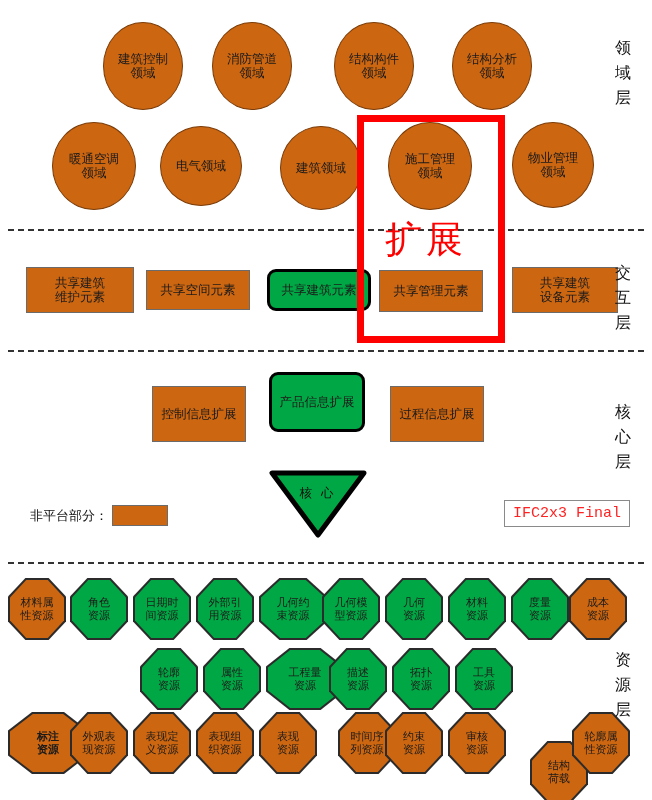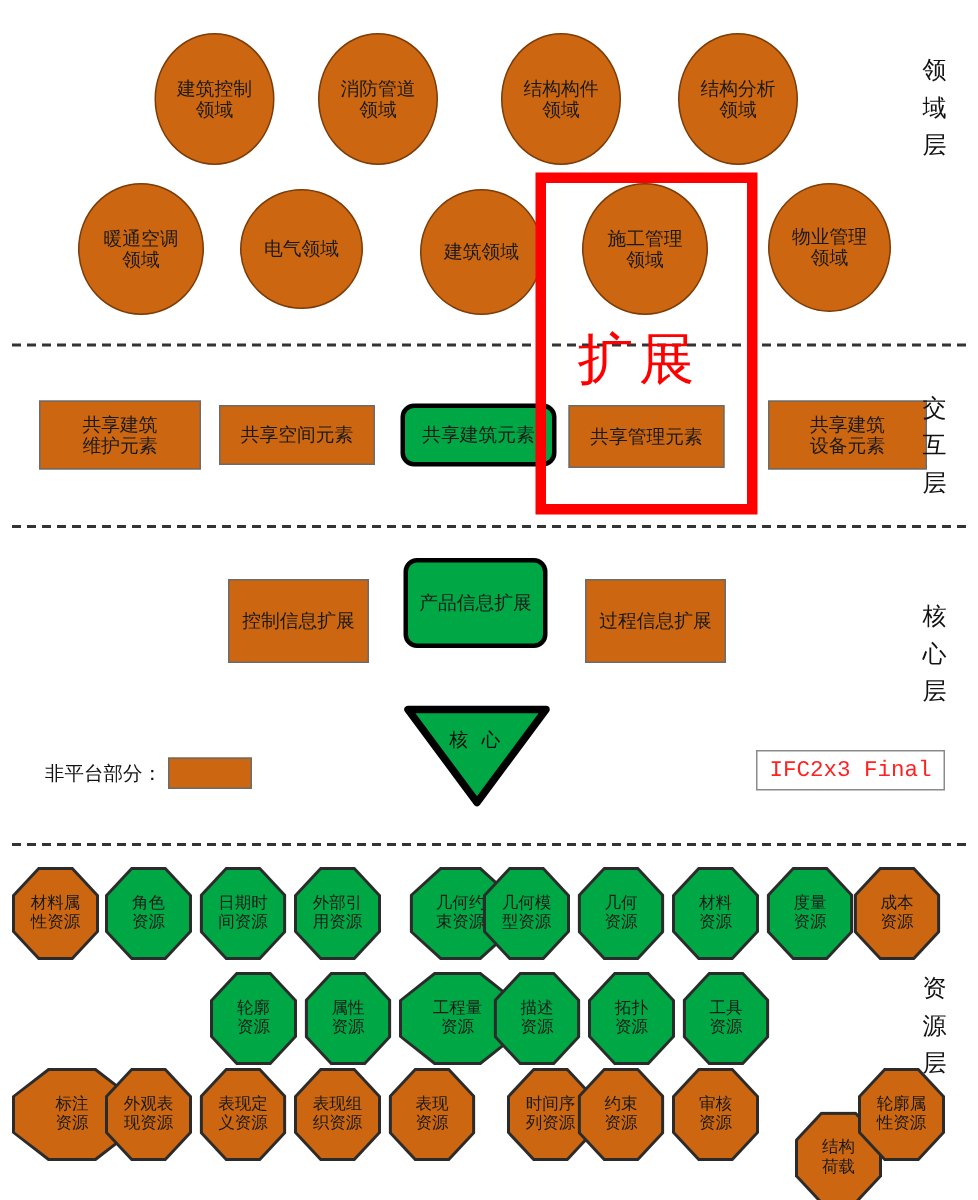--- a/index.html
+++ b/index.html
@@ -312,21 +312,21 @@
           <span class="node-label">日期时
 间资源</span>
         </span>
       </div>
     <div class="octagon oct-border green" style="left:196px; top:578px; width:58px; height:62px;">
         <span class="oct-inner">
           <span class="node-label">外部引
 用资源</span>
         </span>
       </div>
-    <div class="octagon oct-border green" style="left:273px; top:578px; width:68px; height:62px;">
+    <div class="octagon oct-border green" style="left:259px; top:578px; width:68px; height:62px;">
         <span class="oct-inner">
           <span class="node-label">几何约
 束资源</span>
         </span>
       </div>
     <div class="octagon oct-border green" style="left:322px; top:578px; width:58px; height:62px;">
         <span class="oct-inner">
           <span class="node-label">几何模
 型资源</span>
         </span>
@@ -386,21 +386,21 @@
 资源</span>
         </span>
       </div>
     <div class="octagon oct-border green" style="left:455px; top:648px; width:58px; height:62px;">
         <span class="oct-inner">
           <span class="node-label">工具
 资源</span>
         </span>
       </div>
 
-    <div class="octagon oct-border orange" style="left:8px;   top:712px; width:80px; height:62px;">
+    <div class="octagon oct-border orange" style="left:8px;   top:712px; width:80px; height:62px;font-weight:bold;">
         <span class="oct-inner">
           <span class="node-label">标注
 资源</span>
         </span>
       </div>
     <div class="octagon oct-border orange" style="left:70px;  top:712px; width:58px; height:62px;">
         <span class="oct-inner">
           <span class="node-label">外观表
 现资源</span>
         </span>

